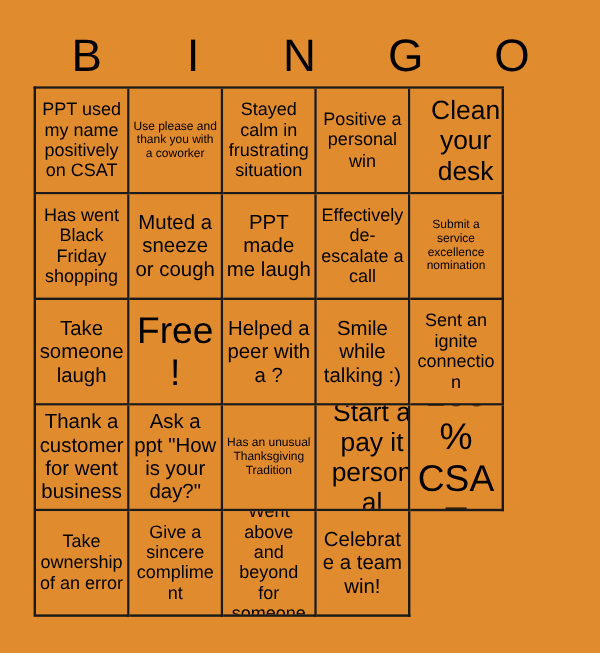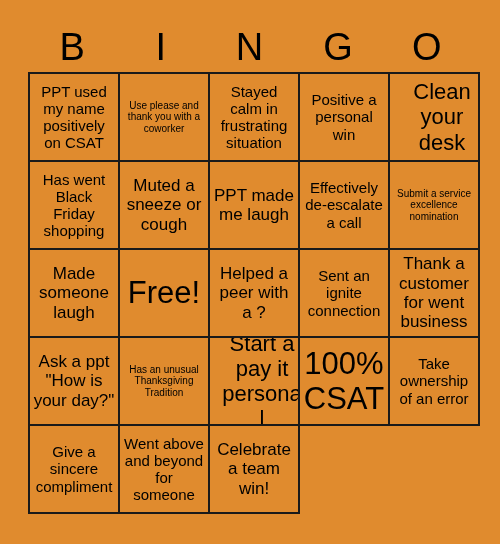--- a/index.html
+++ b/index.html
@@ -35,21 +35,21 @@
     line-height: 50px;
     color: #000000;
     font-weight: 400;
     letter-spacing: 0px;
     font-family: "Liberation Sans", sans-serif;
   }
   #grid {
     position: absolute;
     left: 28px;
     top: 72px;
-    width: 452px;
+    width: 392px;
     height: 442px;
     display: grid;
     grid-template-columns: repeat(5, 1fr);
     grid-template-rows: repeat(5, 1fr);
     border-top: 2px solid #1a1a1a;
     border-left: 2px solid #1a1a1a;
     box-sizing: border-box;
     background: #e08b2e;
   }
   .cell {
@@ -116,27 +116,30 @@
       <div class="cell">
         <span class="cell-text fs-md">PPT made me laugh</span>
       </div>
       <div class="cell">
         <span class="cell-text fs-sm">Effectively de-escalate a call</span>
       </div>
       <div class="cell">
         <span class="cell-text fs-xs">Submit a service excellence nomination</span>
       </div>
       <div class="cell">
-        <span class="cell-text fs-md">Made someone laugh</span>
+        <span class="cell-text fs-md">Take someone laugh</span>
       </div>
       <div class="cell">
         <span class="cell-text fs-xl">Free!</span>
       </div>
       <div class="cell">
         <span class="cell-text fs-md">Helped a peer with a ?</span>
+      </div>
+      <div class="cell">
+        <span class="cell-text fs-md">Smile while talking :)</span>
       </div>
       <div class="cell">
         <span class="cell-text fs-sm">Sent an ignite connection</span>
       </div>
       <div class="cell">
         <span class="cell-text fs-md">Thank a customer for went business</span>
       </div>
       <div class="cell">
         <span class="cell-text fs-md">Ask a ppt "How is your day?"</span>
       </div>

